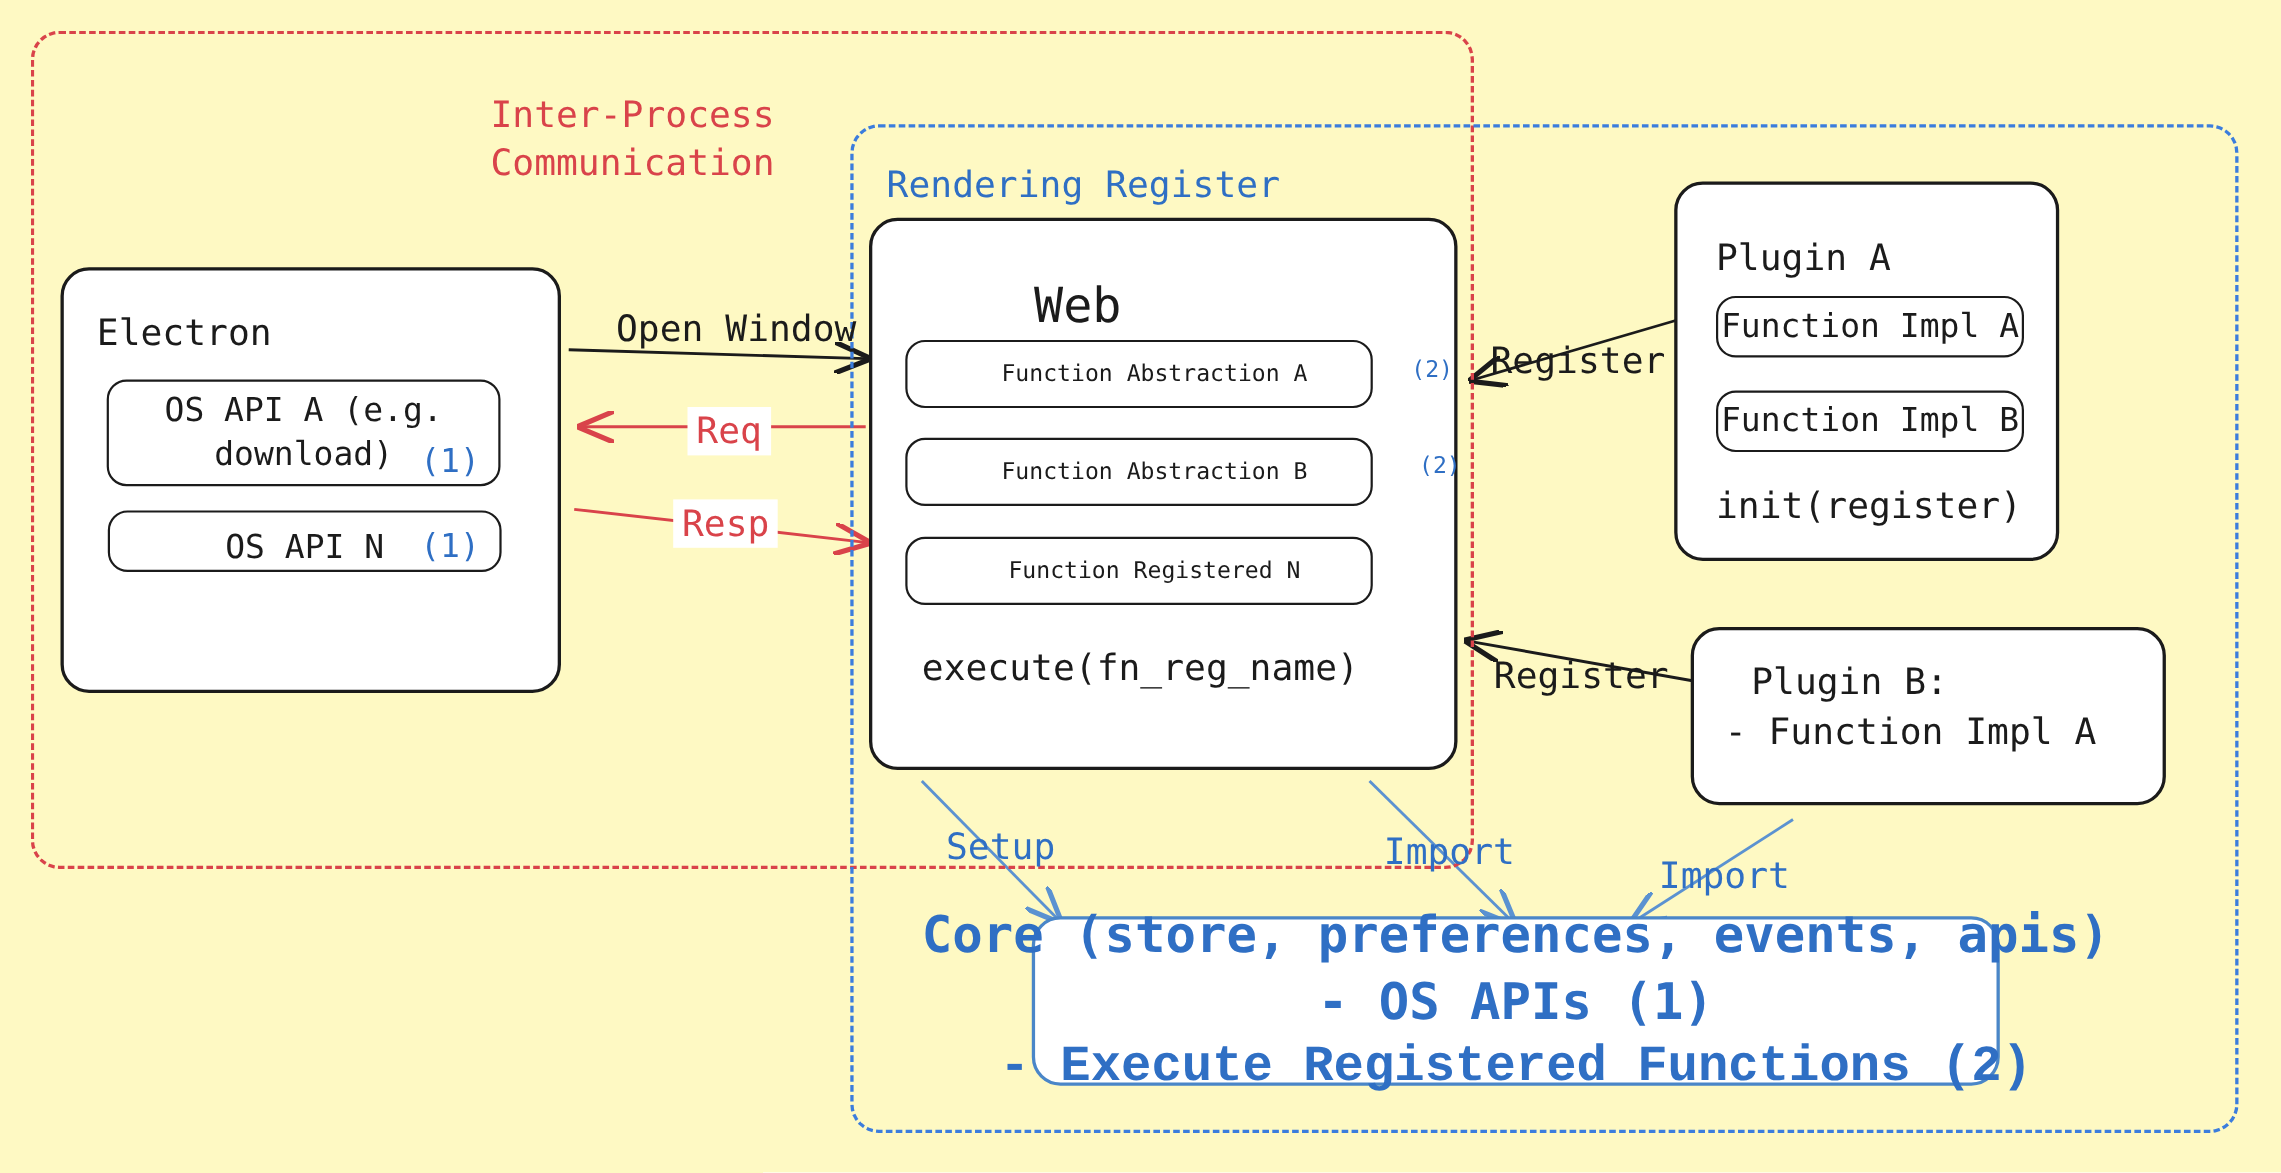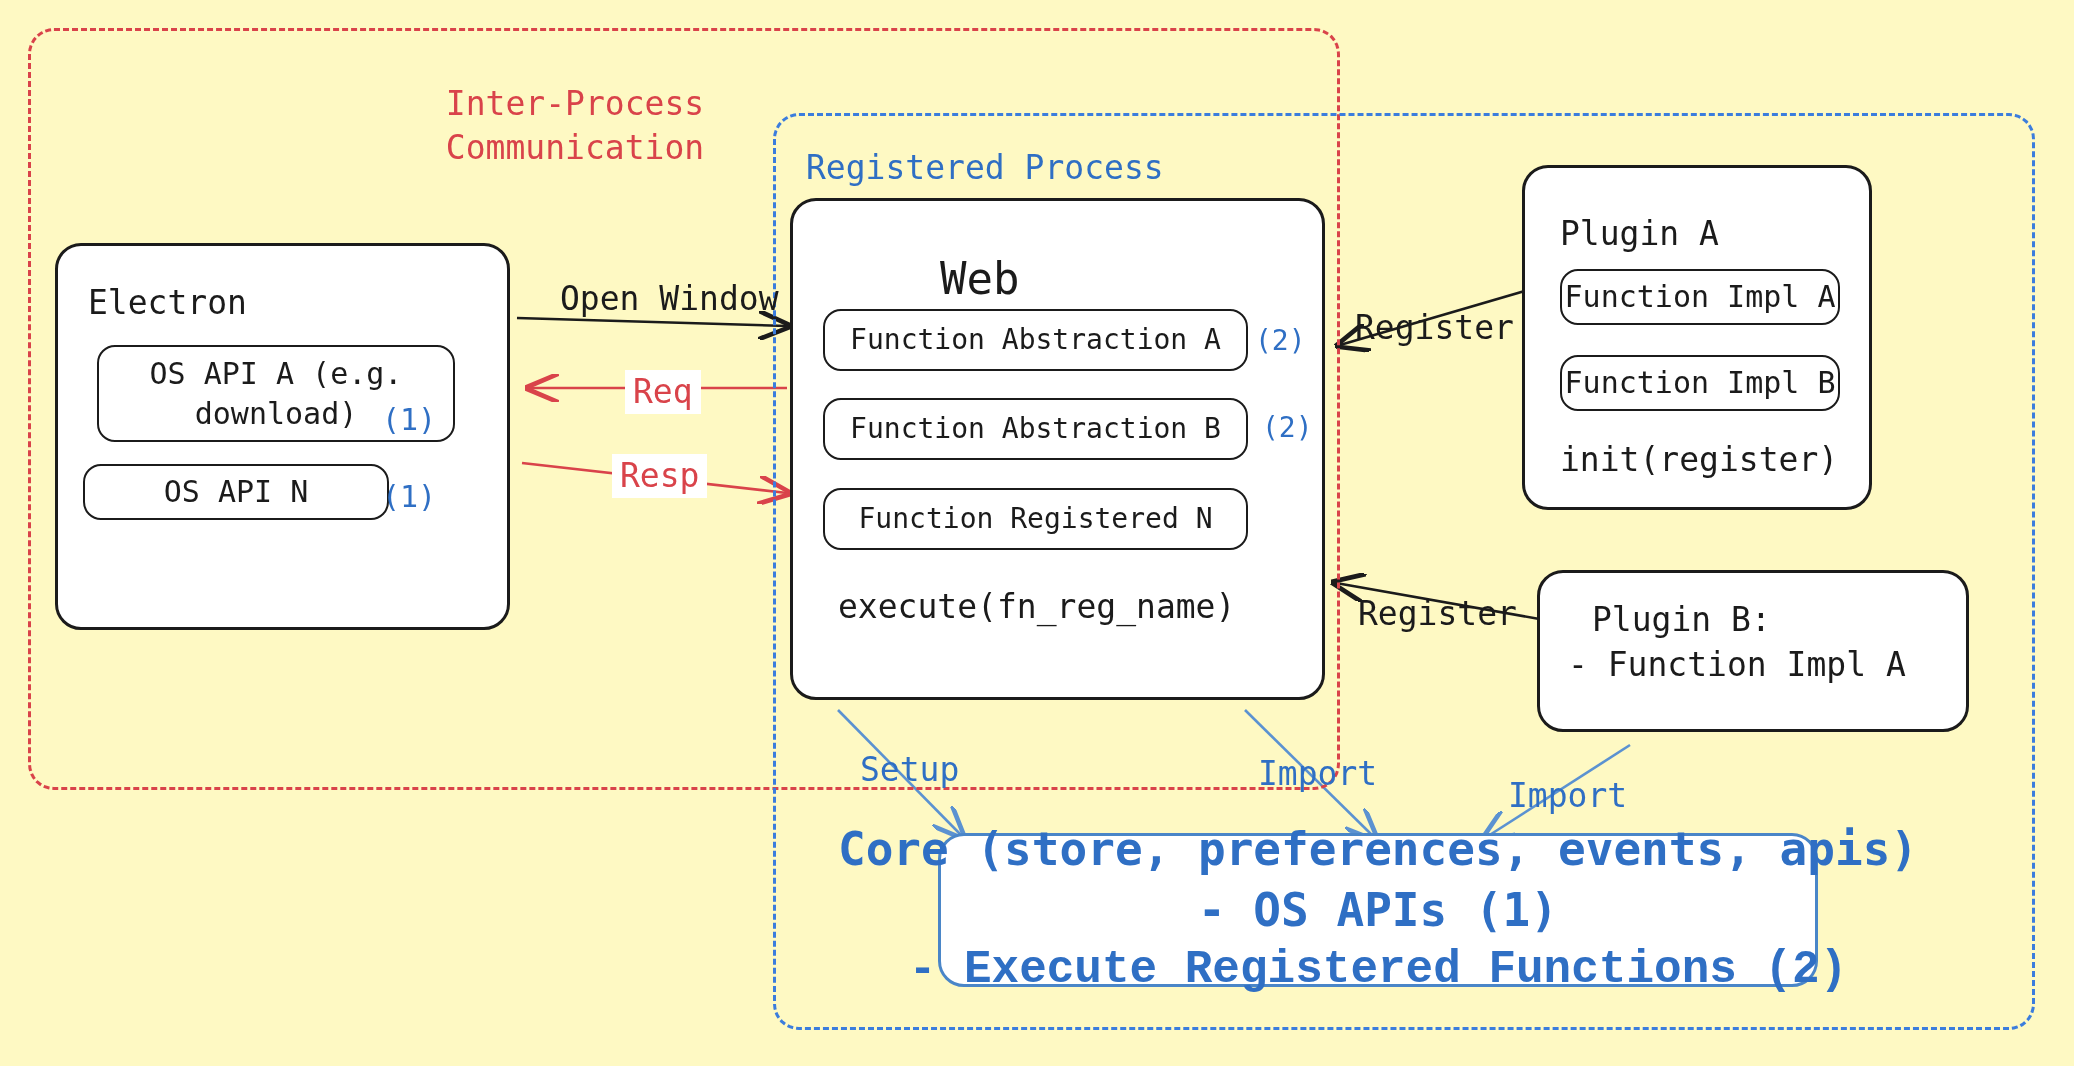--- a/index.html
+++ b/index.html
@@ -65,21 +65,21 @@
   .lbl {
     position: absolute;
     white-space: pre;
     color: #1b1b1b;
     line-height: 1.32;
   }
   .lbl-red { color: #d9434a; }
   .lbl-blue { color: #2f6fc4; }
   .lbl-core { color: #2f6fc4; font-weight: bold; }
   .t30 { font-size: 30px; }
-  .t31 { font-size: 28px; }
+  .t31 { font-size: 21px; margin-left: 28px; }
   .t32 { font-size: 44px; }
   .t33 { font-size: 33px; }
   .t34 { font-size: 46px; }
   .center { text-align: center; }
 </style>
 </head>
 <body>
 
 <div id="stage">
 
@@ -110,31 +110,31 @@
 
     <path d="M1245,710 L1375,838" stroke="#5b92d1" stroke-width="2.6" fill="none" marker-end="url(#ah-blue)"></path>
 
     <path d="M1630,745 L1485,838" stroke="#5b92d1" stroke-width="2.6" fill="none" marker-end="url(#ah-blue)"></path>
   </svg>
 
   <div class="group-box group-red" style="left:28px; top:28px; width:1312px; height:762px;"></div>
   <div class="lbl lbl-red t33 center" style="left:425px; top:82px; width:300px;">Inter-Process<br>Communication</div>
 
   <div class="group-box group-blue" style="left:773px; top:113px; width:1262px; height:917px;"></div>
-  <div class="lbl lbl-blue t33" style="left:806px; top:146px;">Registered Process</div>
+  <div class="lbl lbl-blue t33" style="left:806px; top:146px;">Rendering Register</div>
 
   <div class="solid-box" style="left:55px; top:243px; width:455px; height:387px;"></div>
   <div class="lbl t33" style="left:88px; top:281px;">Electron</div>
 
   <div class="inner-box" style="left:97px; top:345px; width:358px; height:97px;">
     <span class="lbl t30 center" style="position:static;">OS API A (e.g.<br>download)</span>
   </div>
   <div class="lbl t30 lbl-blue" style="left:382px; top:400px;">(1)</div>
 
-  <div class="inner-box" style="left:83px; top:464px; width:306px; height:56px;">
+  <div class="inner-box" style="left:98px; top:464px; width:358px; height:56px;align-items:flex-end;">
     <span class="lbl t30 center" style="position:static;">OS API N</span>
   </div>
   <div class="lbl t30 lbl-blue" style="left:382px; top:477px;">(1)</div>
 
   <div class="solid-box" style="left:790px; top:198px; width:535px; height:502px;"></div>
   <div class="lbl t32" style="left:940px; top:250px;">Web</div>
 
   <div class="inner-box" style="left:823px; top:309px; width:425px; height:62px;">
     <span class="lbl t31" style="position:static;">Function Abstraction A</span>
   </div>

